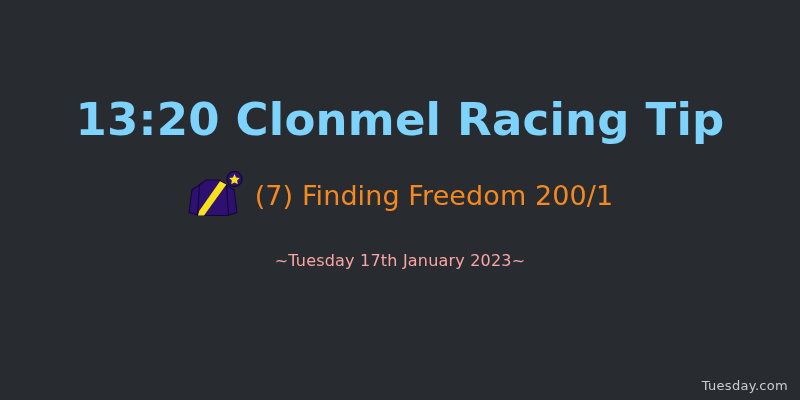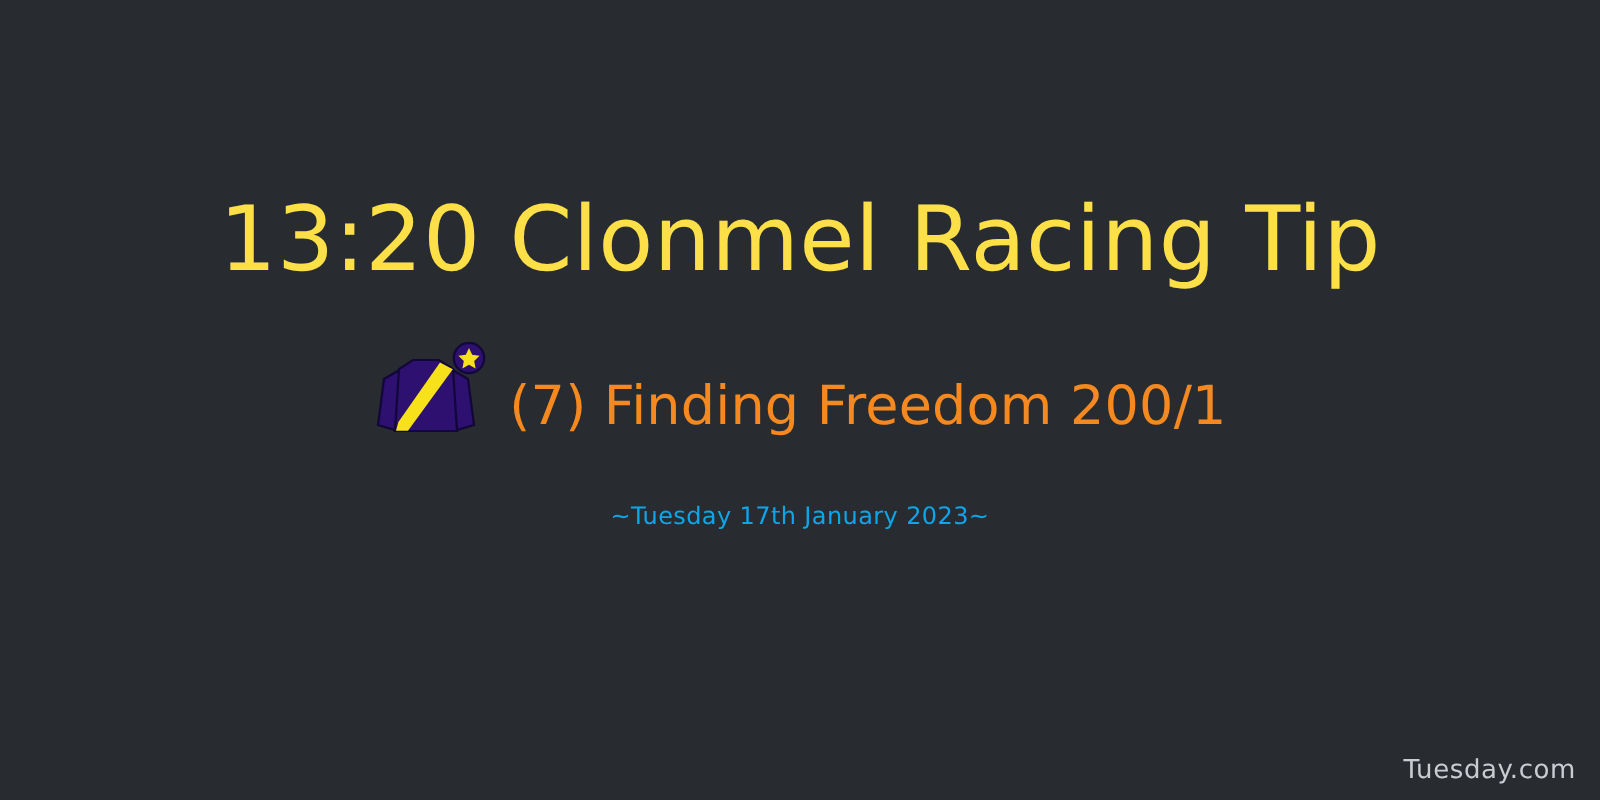--- a/index.html
+++ b/index.html
@@ -22,31 +22,31 @@
     display: flex;
     flex-direction: column;
     align-items: center;
   }
 
   
   .title {
     margin-top: 96px;
     font-size: 45px;
     line-height: 1.05;
-    font-weight: 400;
-    color: #fde047;
+    font-weight: 700;
+    color: #7dd3fc;
     letter-spacing: 0.2px;
     white-space: nowrap;
   }
 
   
   .tip-row {
     margin-top: 28px;
     display: flex;
-    align-items: flex-end;
+    align-items: center;
     gap: 12px;
     white-space: nowrap;
   }
 
   .silk {
     width: 56px;
     height: 48px;
     display: block;
     flex: 0 0 auto;
   }
@@ -54,22 +54,22 @@
   .tip-text {
     font-size: 27px;
     font-weight: 400;
     color: #f5891f;
     letter-spacing: 0.1px;
   }
 
   
   .date {
     margin-top: 32px;
-    font-size: 12px;
-    color: #0ea5e9;
+    font-size: 16px;
+    color: #fca5a5;
     letter-spacing: 0.2px;
     white-space: nowrap;
   }
 
   
   .footer {
     position: absolute;
     right: 12px;
     bottom: 7px;
     font-size: 13px;

